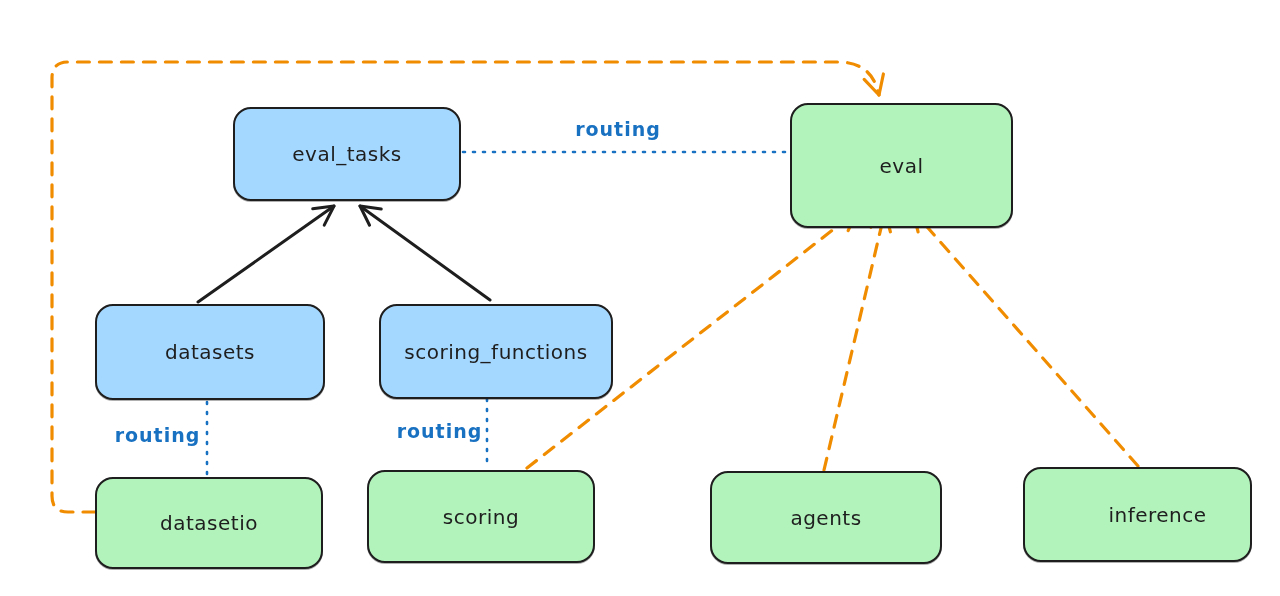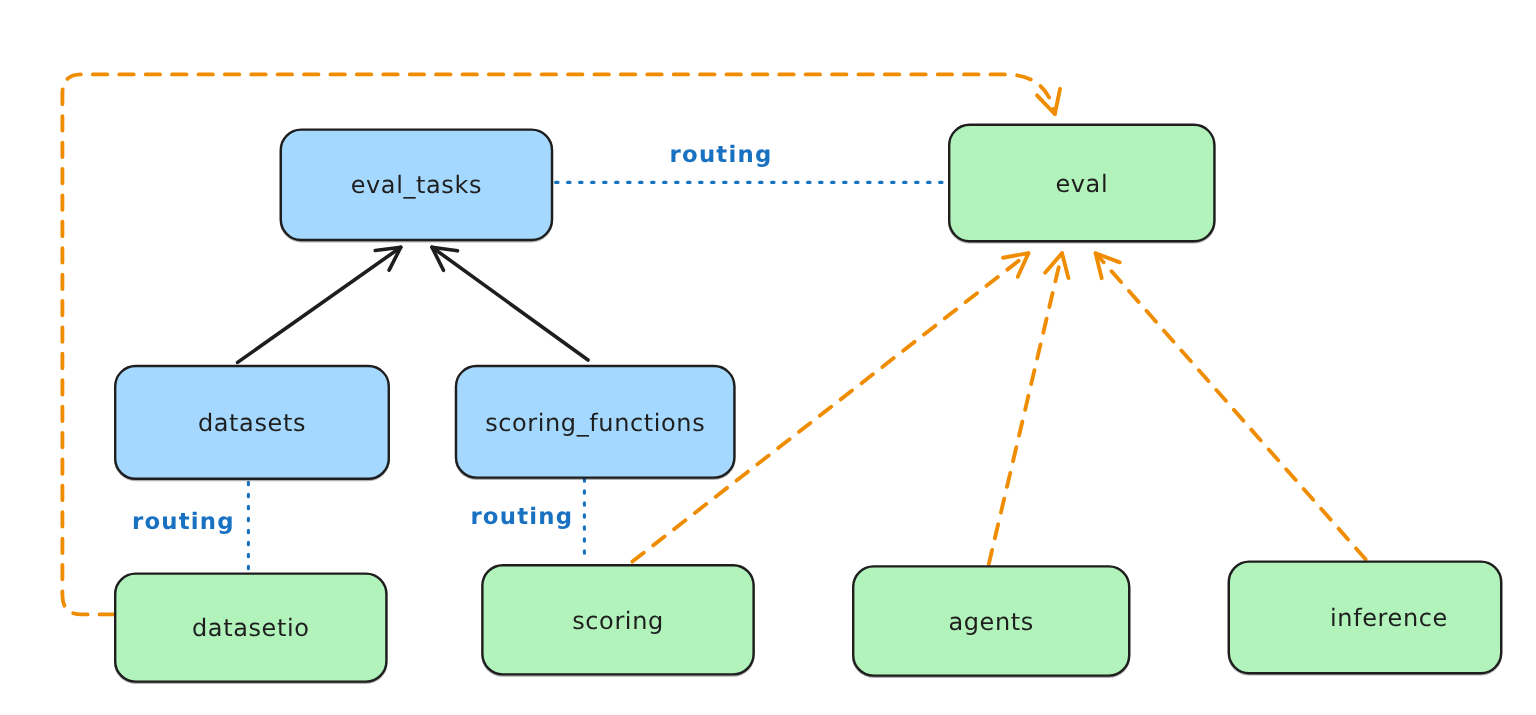--- a/index.html
+++ b/index.html
@@ -34,35 +34,35 @@
     justify-content: center;
     font-size: 20px;
     color: var(--text);
     letter-spacing: 0.5px;
     box-shadow: 0 1px 0 rgba(30,30,30,0.35);
   }
   .node.blue  { background: var(--blue-node-fill); }
   .node.green { background: var(--green-node-fill); }
 
   #node-eval-tasks        { left: 233px; top: 107px; width: 228px; height: 94px; }
-  #node-eval              { left: 790px; top: 103px; width: 223px; height: 99px; }
+  #node-eval              { left: 790px; top: 103px; width: 223px; height: 125px; }
   #node-datasets          { left:  95px; top: 304px; width: 230px; height: 96px; justify-content: center; }
   #node-scoring-functions { left: 379px; top: 304px; width: 234px; height: 95px; text-align: right; }
   #node-datasetio         { left:  95px; top: 477px; width: 228px; height: 92px; }
-  #node-scoring           { left: 401px; top: 470px; width: 228px; height: 93px; }
+  #node-scoring           { left: 367px; top: 470px; width: 228px; height: 93px; }
   #node-agents            { left: 710px; top: 471px; width: 232px; height: 93px; text-align: right; }
   #node-inference         { left: 1023px; top: 467px; width: 229px; height: 95px; padding-left: 40px; }
 
   .routing-label {
     position: absolute;
     color: var(--routing-blue);
     font-size: 19px;
     font-weight: 700;
     letter-spacing: 1px;
-    text-align: left;
+    text-align: center;
   }
   #routing-label-top  { left: 558px; top: 118px; width: 120px; }
   #routing-label-left { left: 110px; top: 424px; width:  95px; }
   #routing-label-mid  { left: 392px; top: 420px; width:  95px; }
 
   .edge-black  { stroke: var(--node-stroke); stroke-width: 3;   fill: none; stroke-linecap: round; }
   .edge-blue   { stroke: var(--routing-blue); stroke-width: 2.6; fill: none; stroke-linecap: round; stroke-dasharray: 2 8; }
   .edge-orange { stroke: var(--orange); stroke-width: 3.2; fill: none; stroke-linecap: round; stroke-dasharray: 12 10; }
   .mk-black  { stroke: var(--node-stroke); stroke-width: 3;   fill: none; stroke-linecap: round; stroke-linejoin: round; }
   .mk-orange { stroke: var(--orange); stroke-width: 3.2; fill: none; stroke-linecap: round; stroke-linejoin: round; }

